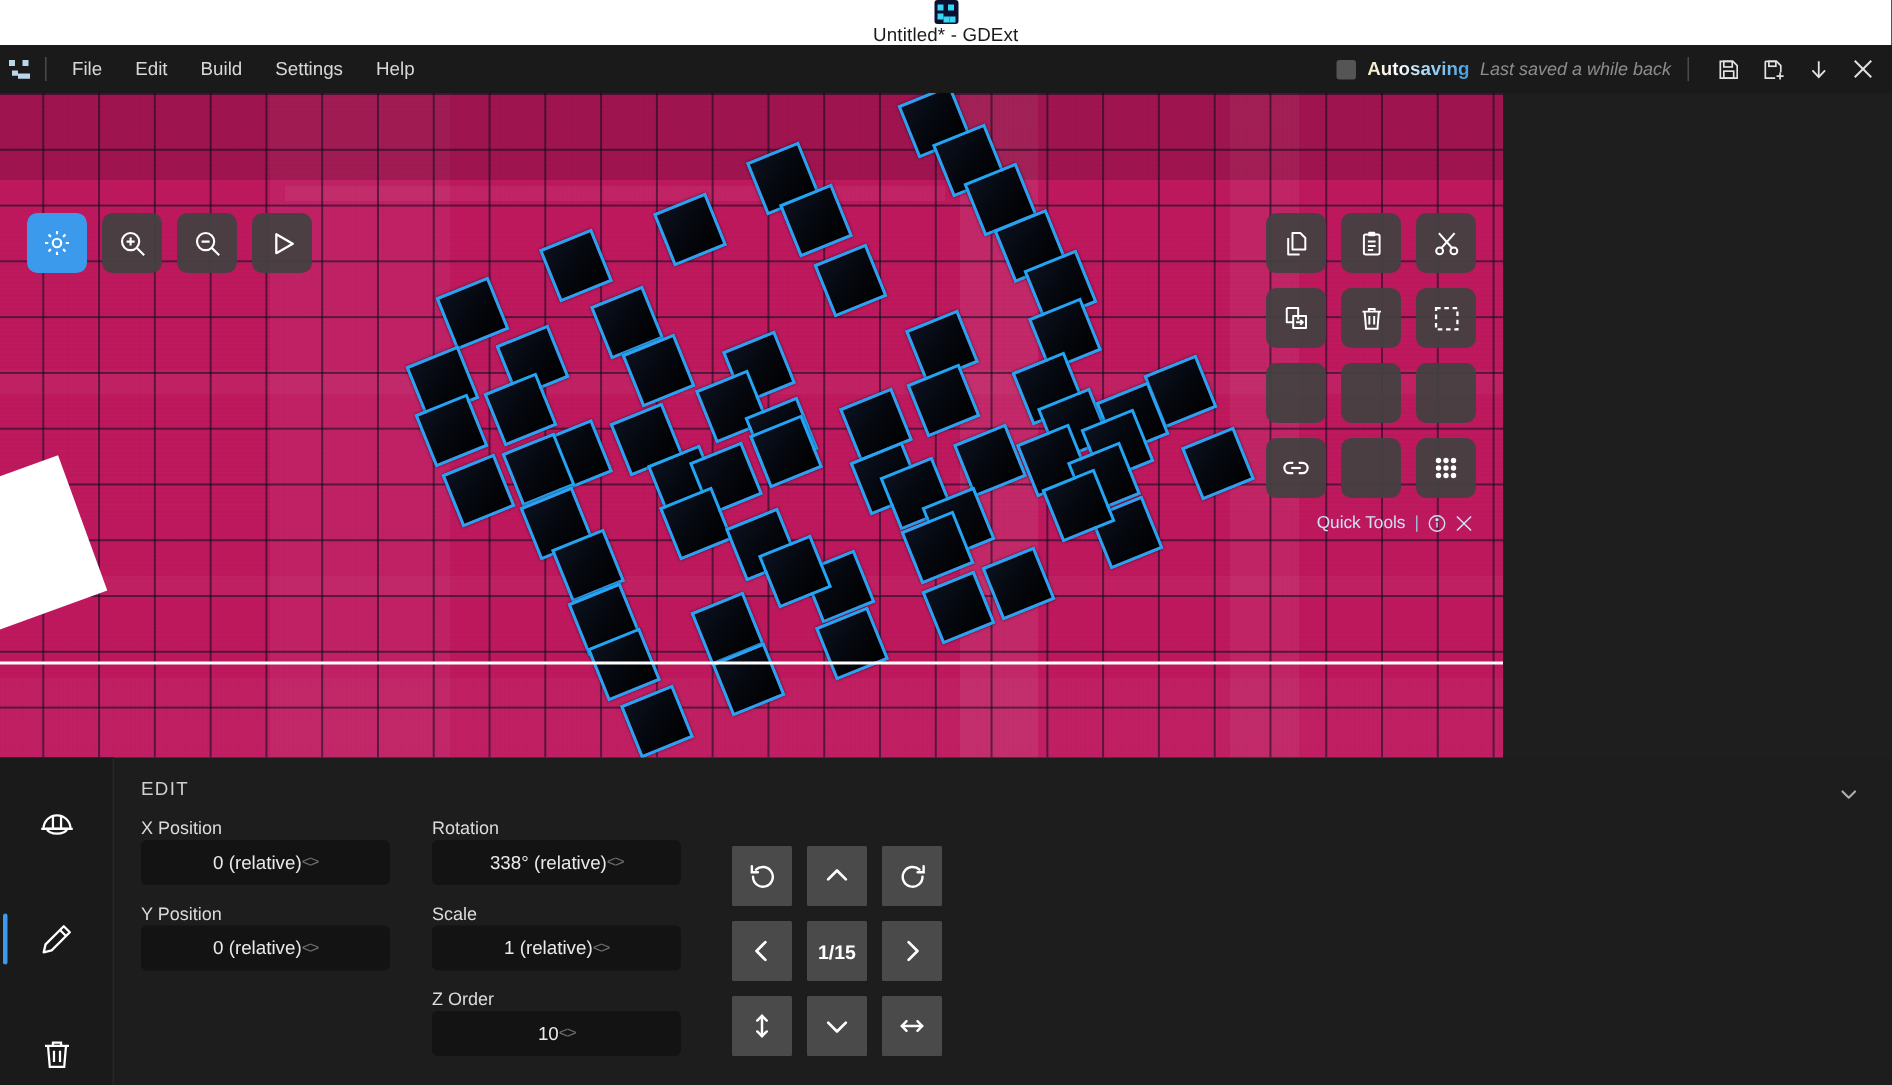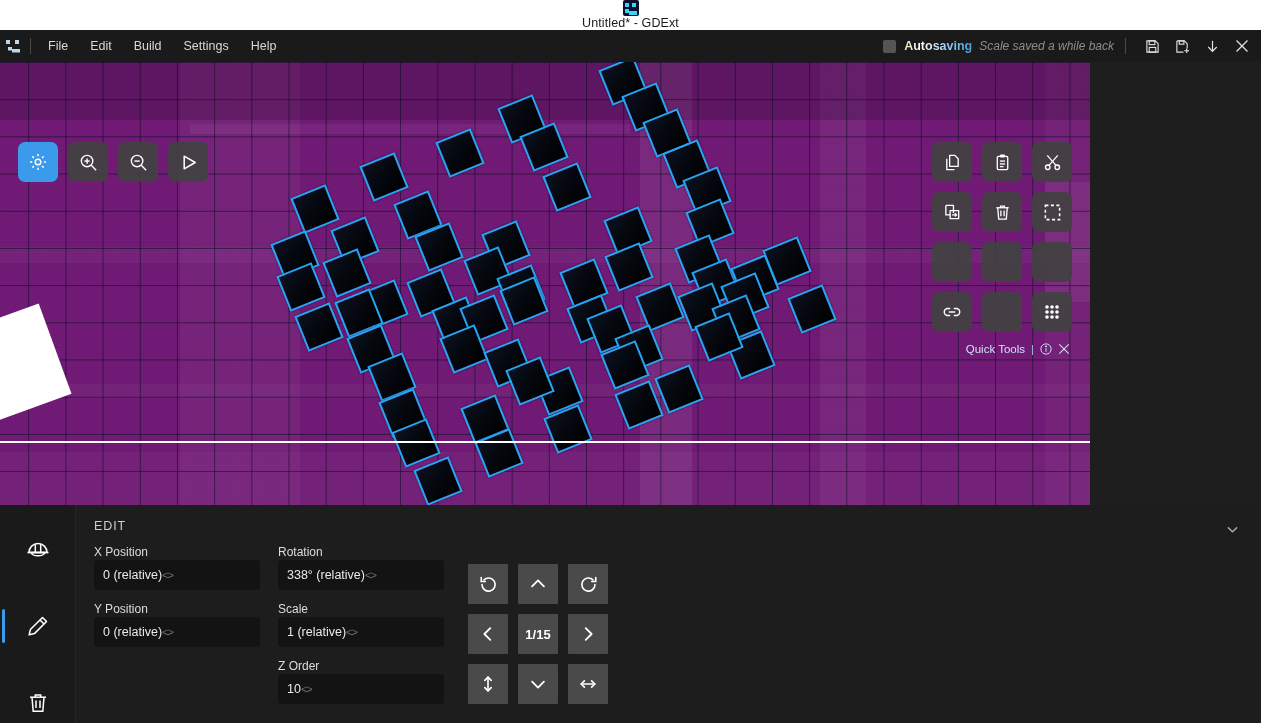--- a/index.html
+++ b/index.html
@@ -78,22 +78,22 @@
     font-size: 12px; font-style: italic; color: #8d8d8d; margin-left: 7px;
   }
   .mb-divider { width: 1px; height: 16px; background: #4a4a4a; margin: 0 11px; }
   .mb-icon {
     width: 30px; height: 32px; display: flex; align-items: center;
     justify-content: center; color: #e2e2e2;
   }
 
   
   .canvas-wrap {
-    position: relative; width: 1090px; height: 443px; overflow: hidden;
-    background: #701a75;
+    position: relative; width: 1002px; height: 443px; overflow: hidden;
+    background: #be185d;
   }
   .bg-bands { position: absolute; inset: 0; }
   .band { position: absolute; }
   .grid-lines {
     position: absolute; inset: 0;
     background-image:
       linear-gradient(to right, rgba(3,12,30,.55) 1px, transparent 1px),
       linear-gradient(to bottom, rgba(3,12,30,.55) 1px, transparent 1px);
     background-size: 37.2px 37.2px;
     background-position: -9px 0px;
@@ -166,30 +166,30 @@
   .editpanel { flex: 1; position: relative; padding: 14px 18px 0 18px; }
   .panel-title {
     font-size: 12.5px; color: #cfcfcf; letter-spacing: .9px; margin-bottom: 12px;
   }
   .collapse-btn {
     position: absolute; right: 18px; top: 13px; width: 22px; height: 22px;
     display: flex; align-items: center; justify-content: center;
     color: #b0b0b0; cursor: pointer;
   }
   .fields {
-    display: flex; gap: 18px; align-items: flex-start;
+    display: flex; gap: 28px; align-items: flex-start;
   }
   .fcol { display: flex; flex-direction: column; gap: 5px; }
   .flabel { font-size: 12px; color: #dcdcdc; margin-bottom: 1px; }
   .fgroup { margin-bottom: 7px; }
   .finput {
     width: 166px; height: 30px; background: #131313; border-radius: 4px;
     display: flex; align-items: center; padding: 0 9px;
     font-size: 12.5px; color: #eaeaea; cursor: text;
-    justify-content: flex-start;
+    justify-content: center;
   }
   .finput .glyph { color: #6e6e6e; font-size: 11px; letter-spacing: -1px; }
   .finput.stepper { justify-content: space-between; padding: 0 10px; }
   .finput.stepper .arrow { color: #808080; font-size: 12px; }
   .finput.stepper .mid {
     flex: 1; text-align: center; color: #eaeaea; font-size: 13px;
   }
   .padgrid {
     display: grid; grid-template-columns: repeat(3,40px);
     grid-auto-rows: 40px; gap: 10px; margin-left: 6px; margin-top: 19px;
@@ -240,21 +240,21 @@
   <div class="mb-sep"></div>
   <div class="mb-item">File</div>
   <div class="mb-item">Edit</div>
   <div class="mb-item">Build</div>
   <div class="mb-item">Settings</div>
   <div class="mb-item">Help</div>
 
   <div class="mb-right">
     <div class="autosave-box"></div>
     <div class="autosave-label">Autosaving</div>
-    <div class="autosave-sub">Scale saved a while back</div>
+    <div class="autosave-sub">Last saved a while back</div>
     <div class="mb-divider"></div>
     <div class="mb-icon">
       <svg width="15" height="15" viewBox="0 0 16 16" fill="none" stroke="currentColor" stroke-width="1.2">
         <path d="M2 2h9l3 3v9H2z"></path>
           <rect x="4.5" y="2" width="6" height="4"></rect>
           <rect x="4.5" y="9" width="7" height="5"></rect>
       </svg>
     </div>
     <div class="mb-icon">
       <svg width="15" height="15" viewBox="0 0 16 16" fill="none" stroke="currentColor" stroke-width="1.2">

